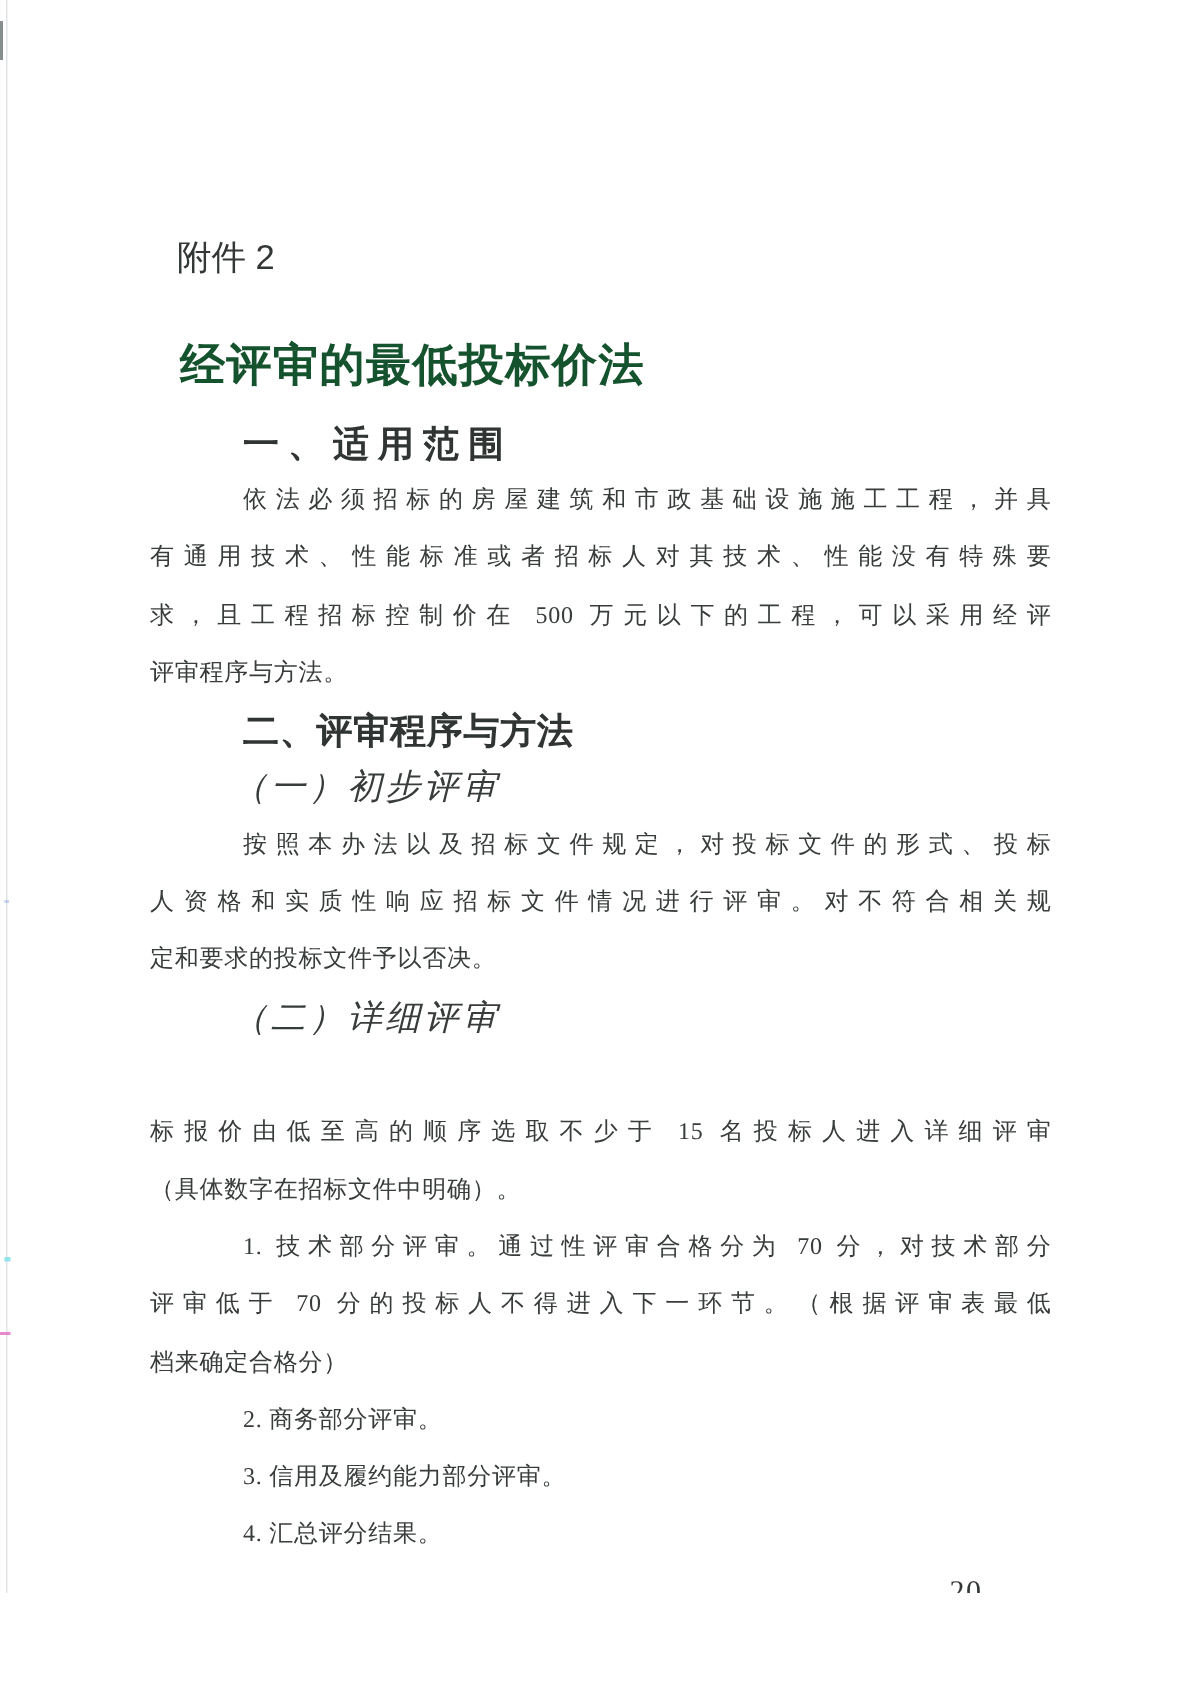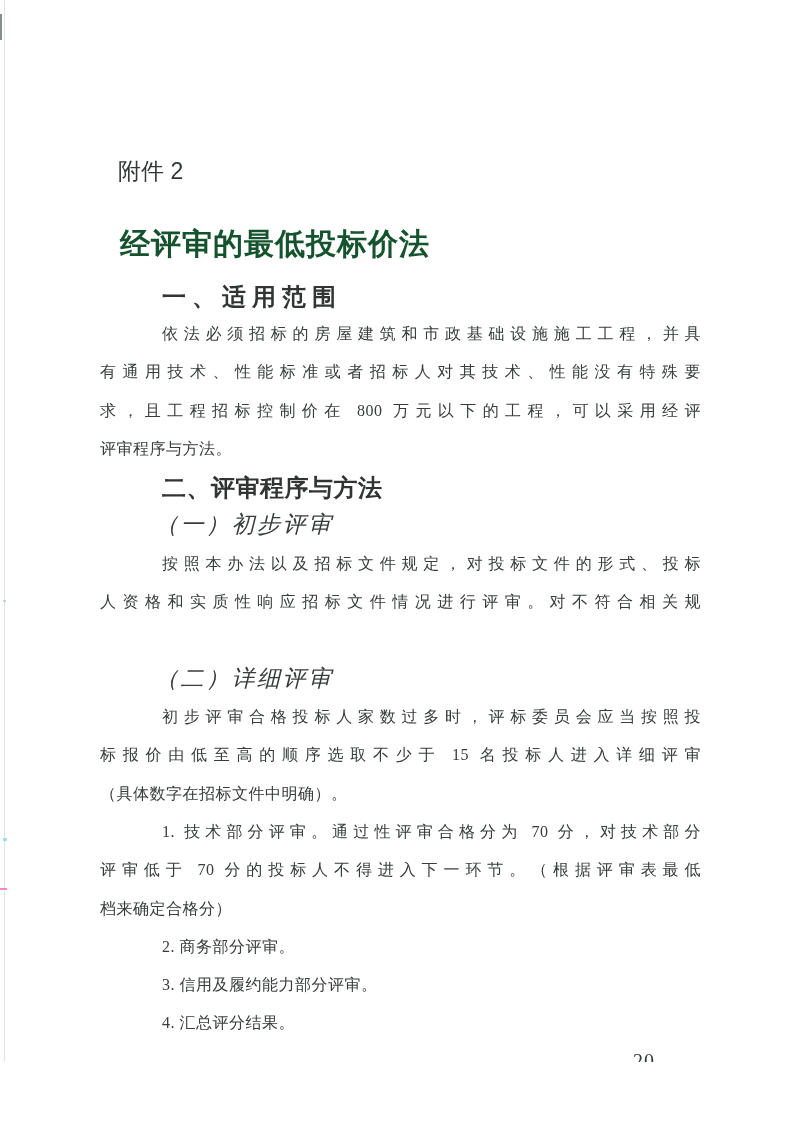--- a/index.html
+++ b/index.html
@@ -133,33 +133,33 @@
   <div class="tick-pink"></div>
 
   <div class="attach">附件 2</div>
 
   <div class="doc-title">经评审的最低投标价法</div>
 
   <div class="line h ls" style="top:281px">一、适用范围</div>
 
   <div class="line fill indent" style="top:319px">依法必须招标的房屋建筑和市政基础设施施工工程，并具</div>
   <div class="line fill" style="top:357px">有通用技术、性能标准或者招标人对其技术、性能没有特殊要</div>
-  <div class="line fill" style="top:396px">求，且工程招标控制价在 800 万元以下的工程，可以采用经评</div>
+  <div class="line fill" style="top:396px">求，且工程招标控制价在 500 万元以下的工程，可以采用经评</div>
   <div class="line" style="top:434px">评审程序与方法。</div>
 
   <div class="line h" style="top:472px">二、评审程序与方法</div>
 
   <div class="line sub" style="top:510px">（一）初步评审</div>
 
   <div class="line fill indent" style="top:549px">按照本办法以及招标文件规定，对投标文件的形式、投标</div>
   <div class="line fill" style="top:587px">人资格和实质性响应招标文件情况进行评审。对不符合相关规</div>
+  <div class="line" style="top:625px">定和要求的投标文件予以否决。</div>
 
   <div class="line sub" style="top:664px">（二）详细评审</div>
 
-  <div class="line fill indent" style="top:702px">初步评审合格投标人家数过多时，评标委员会应当按照投</div>
   <div class="line fill" style="top:740px">标报价由低至高的顺序选取不少于 15 名投标人进入详细评审</div>
   <div class="line" style="top:779px">（具体数字在招标文件中明确）。</div>
 
   <div class="line fill indent" style="top:817px">1. 技术部分评审。通过性评审合格分为 70 分，对技术部分</div>
   <div class="line fill" style="top:855px">评审低于 70 分的投标人不得进入下一环节。（根据评审表最低</div>
   <div class="line" style="top:894px">档来确定合格分）</div>
 
   <div class="line indent" style="top:932px">2. 商务部分评审。</div>
   <div class="line indent" style="top:970px">3. 信用及履约能力部分评审。</div>
   <div class="line indent" style="top:1008px">4. 汇总评分结果。</div>

